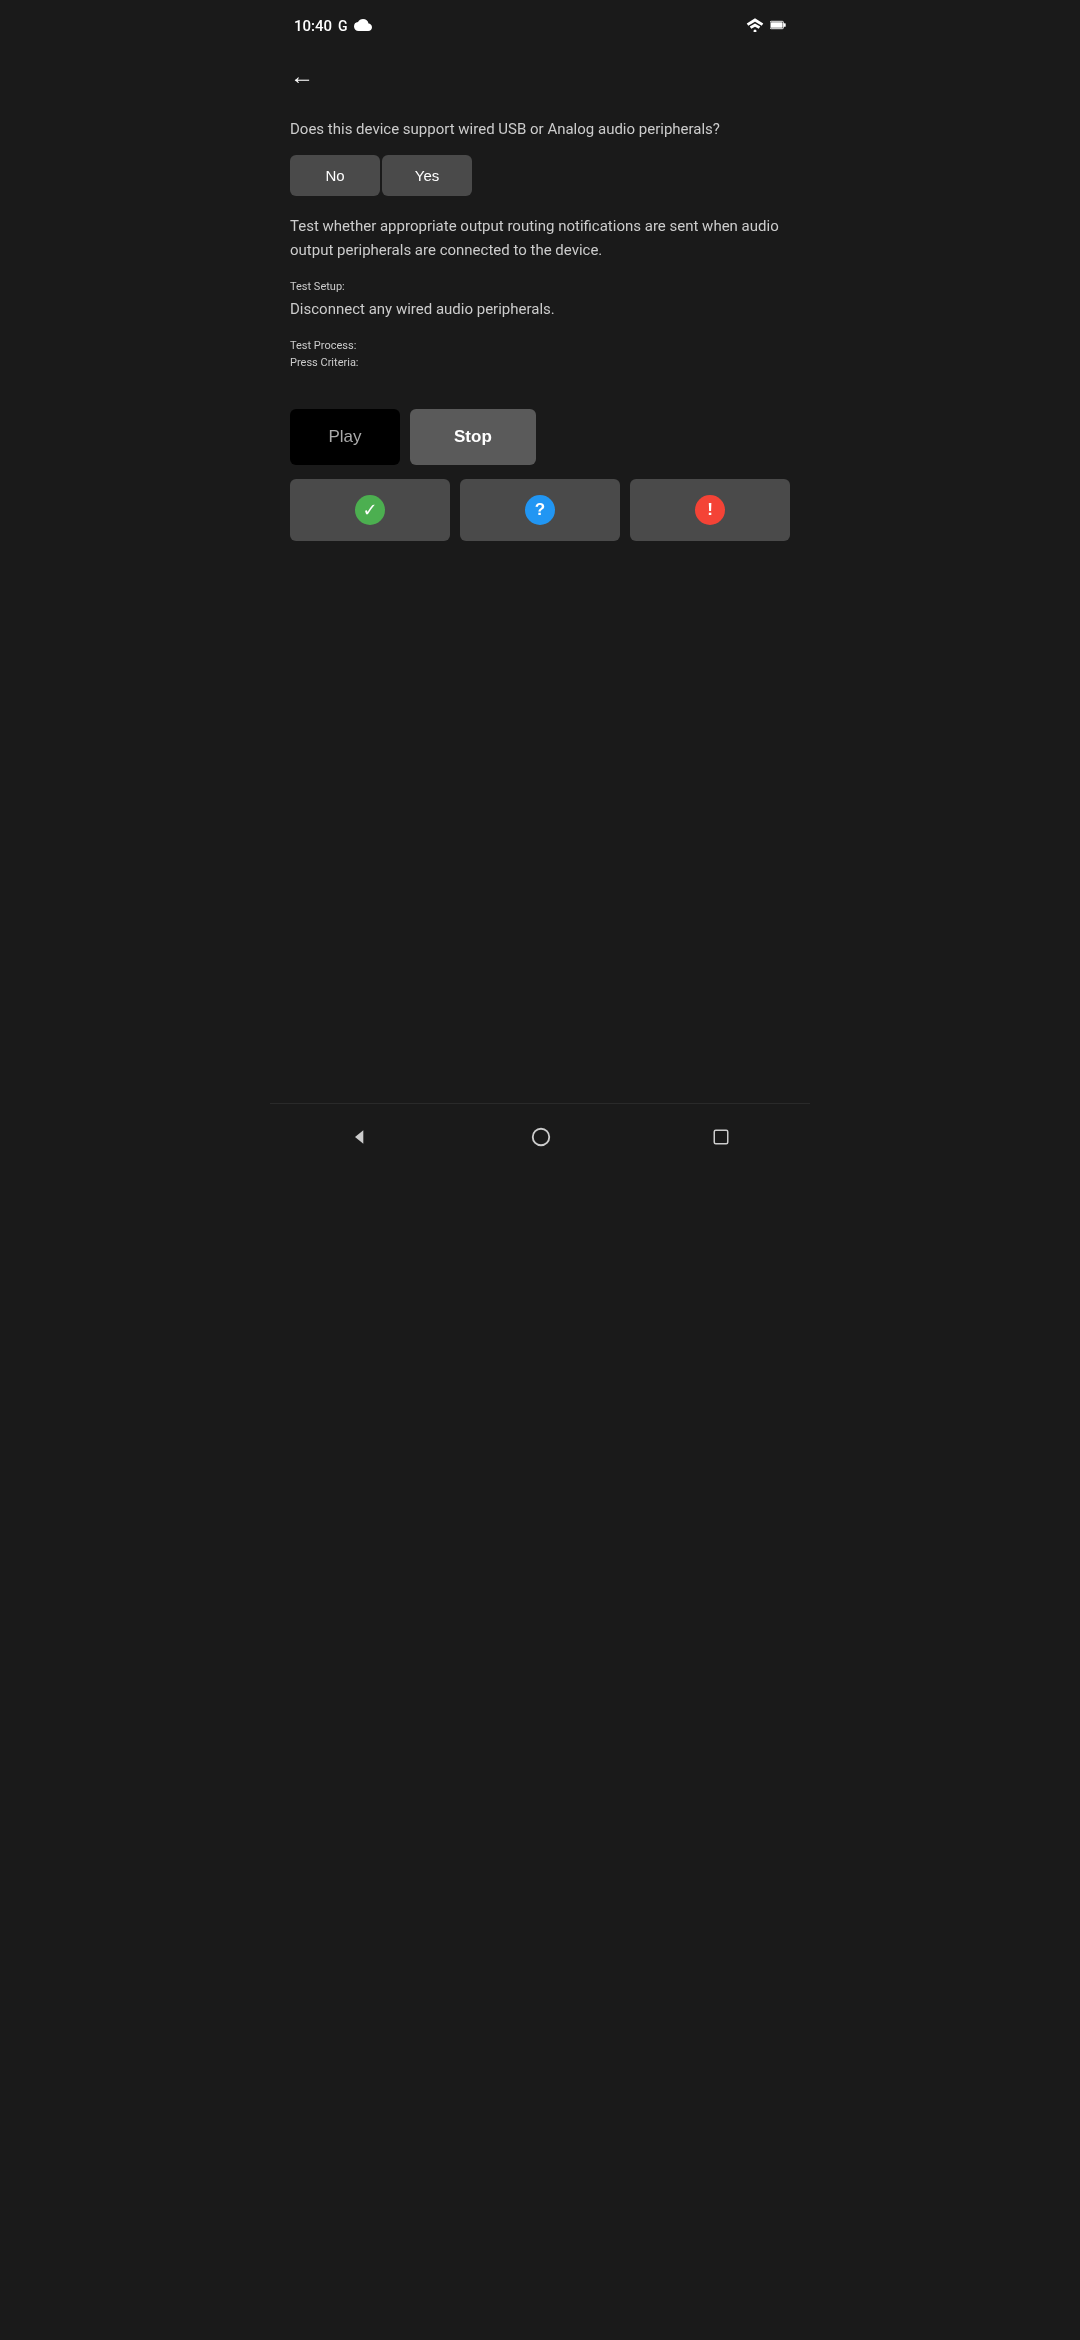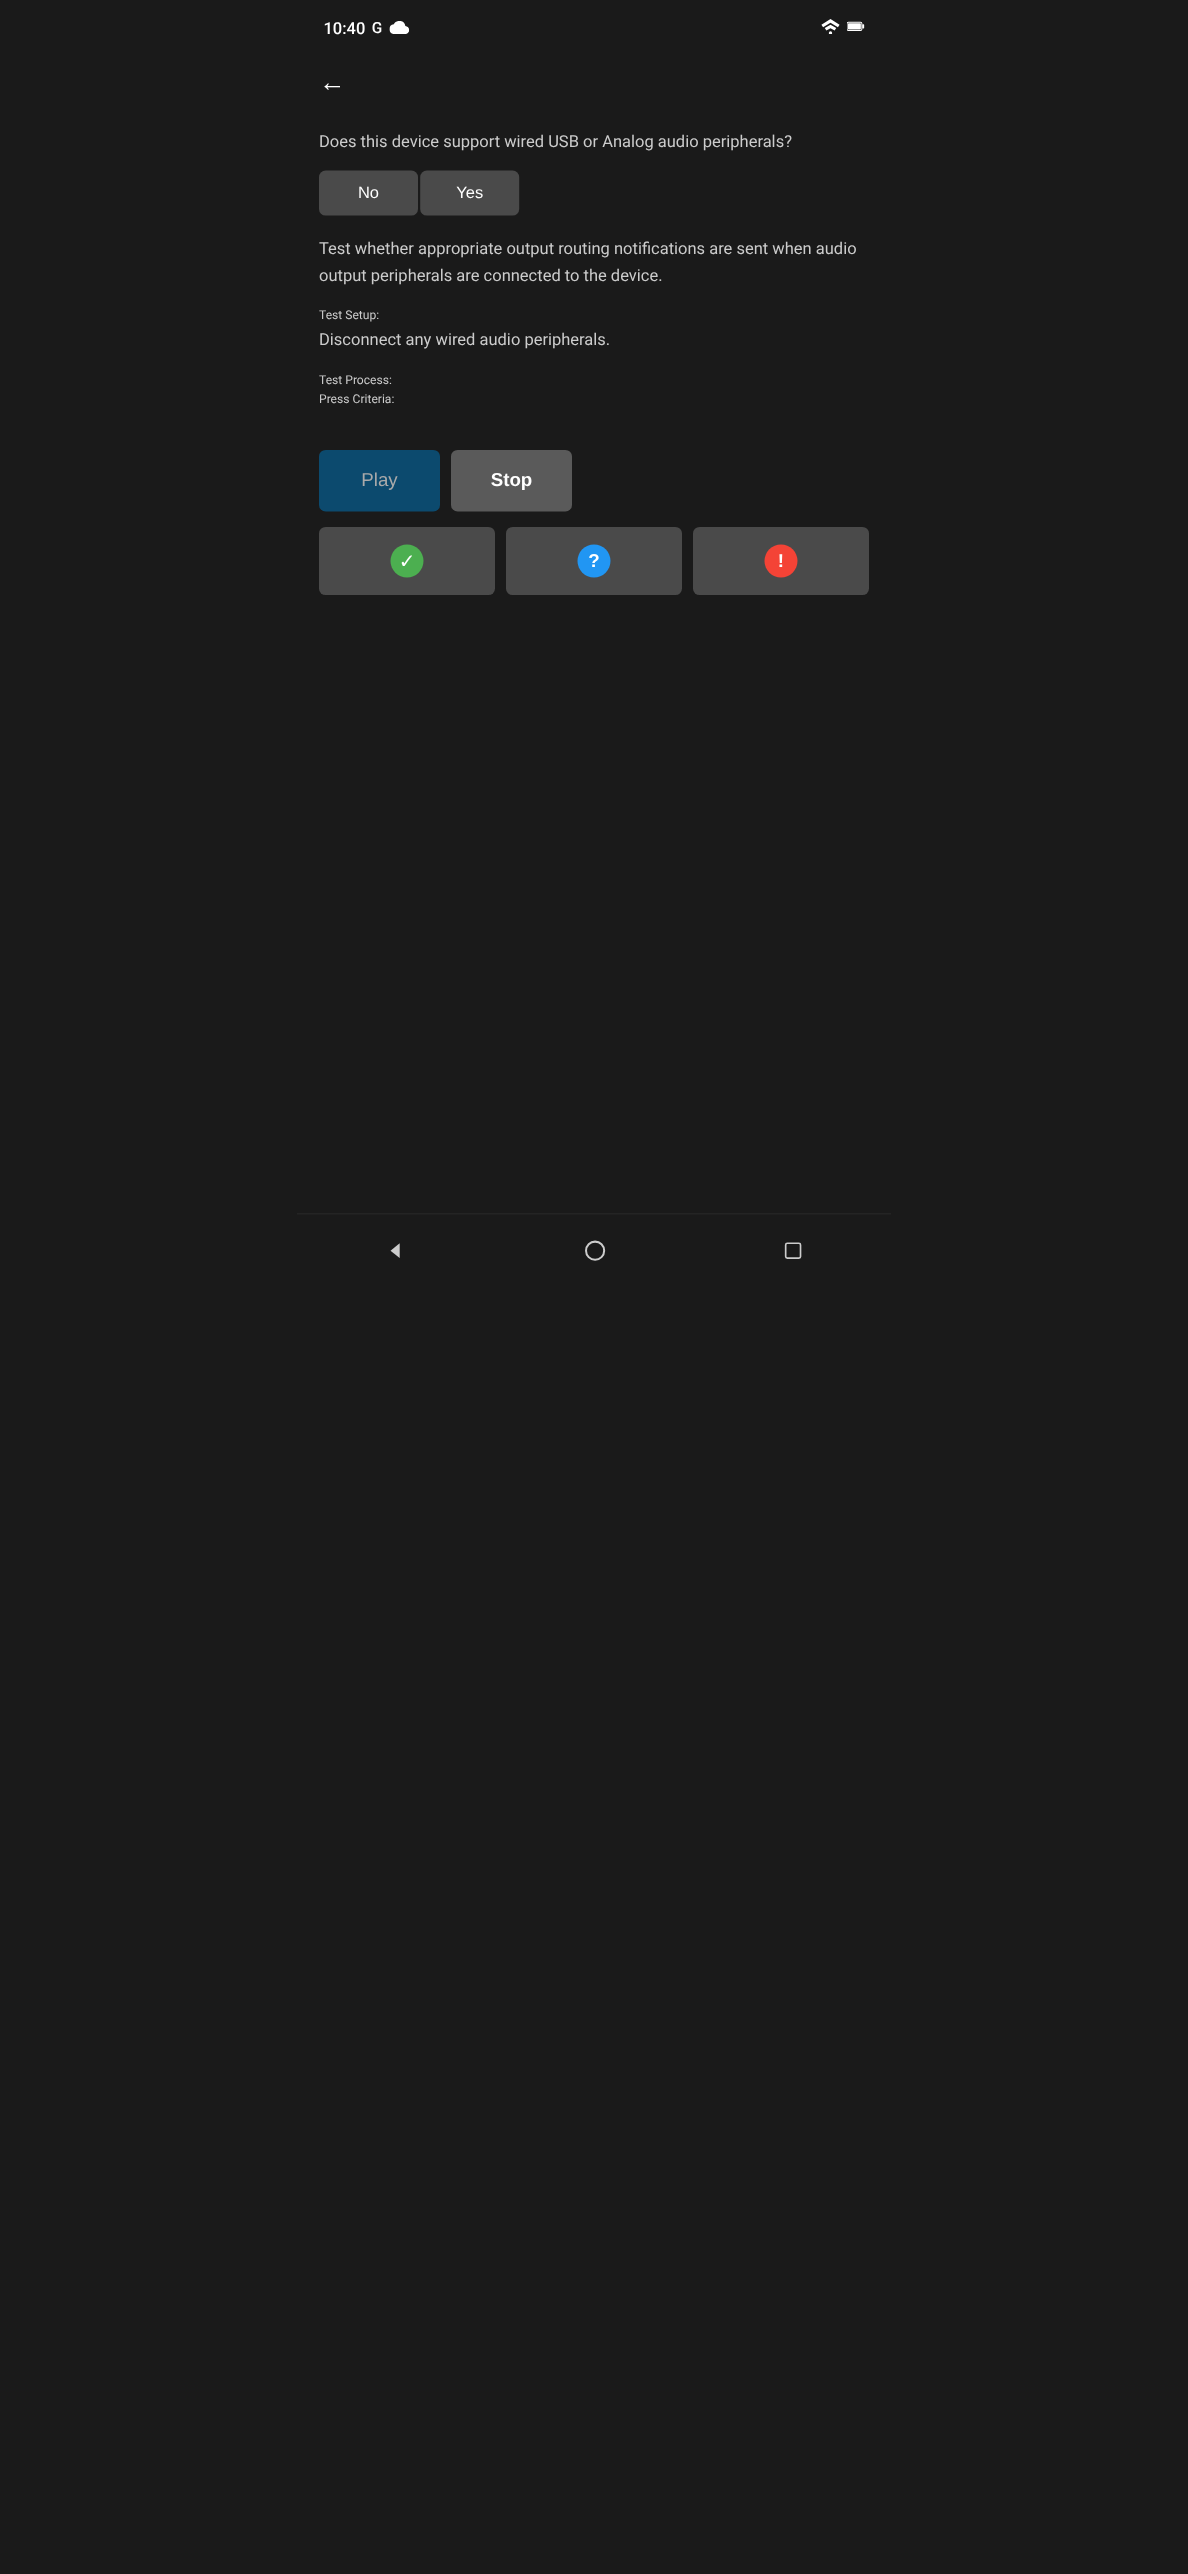--- a/index.html
+++ b/index.html
@@ -137,38 +137,38 @@
 
     
     .action-row {
       display: flex;
       gap: 10px;
       margin-top: 40px;
       margin-bottom: 14px;
     }
 
     .play-btn {
-      background-color: #0c4a6e;
+      background-color: #000000;
       border: none;
       color: #aaaaaa;
       font-size: 17px;
       font-weight: 400;
       padding: 18px 28px;
       border-radius: 6px;
       cursor: pointer;
       min-width: 110px;
     }
 
     .stop-btn {
       background-color: #5a5a5a;
       border: none;
       color: #ffffff;
       font-size: 17px;
       font-weight: 700;
-      padding: 18px 28px;
+      padding: 18px 44px;
       border-radius: 6px;
       cursor: pointer;
       min-width: 110px;
     }
 
     
     .result-row {
       display: flex;
       gap: 10px;
       margin-bottom: 20px;

